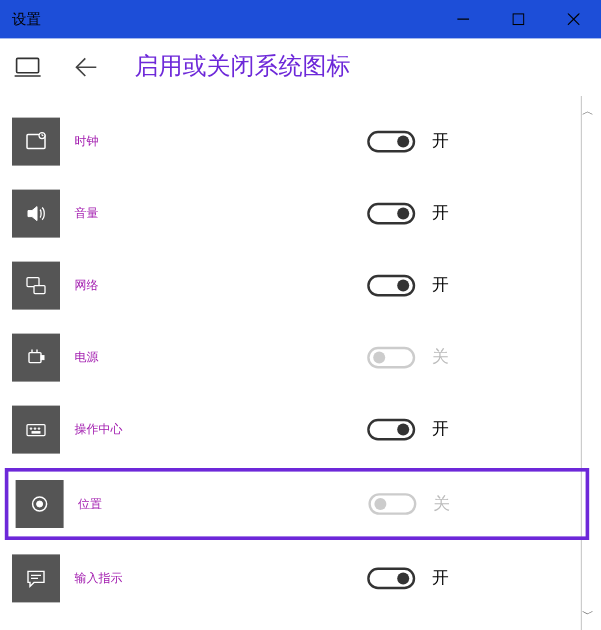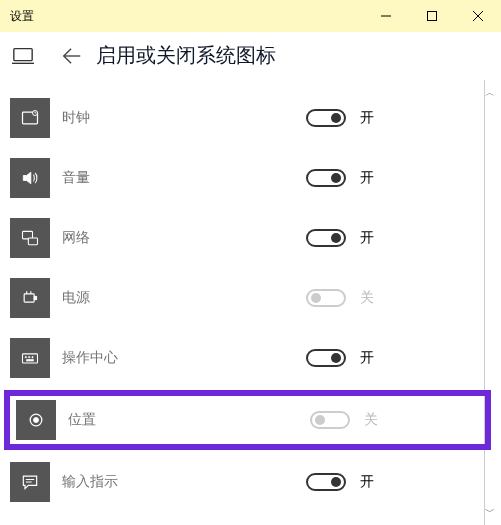--- a/index.html
+++ b/index.html
@@ -1,44 +1,44 @@
 <!DOCTYPE html>
 <html><head>
 <meta charset="utf-8">
 <style>
   * { box-sizing: border-box; margin: 0; padding: 0; }
   html, body { width: 501px; height: 525px; font-family: "Microsoft YaHei", "Segoe UI", sans-serif; background: #fff; overflow: hidden; }
   
   
-  .titlebar { height: 32px; display: flex; align-items: center; padding-left: 10px; background: #fef9c3; }
+  .titlebar { height: 32px; display: flex; align-items: center; padding-left: 10px; background: #1d4ed8; }
   .titlebar-title { font-size: 12px; color: #000; }
   .titlebar-spacer { flex: 1; }
   .win-btn { width: 46px; height: 32px; display: flex; align-items: center; justify-content: center; cursor: pointer; }
   .win-btn svg { width: 10px; height: 10px; }
   
   
   .header { height: 48px; display: flex; align-items: center; padding: 0 10px; border-bottom: 1px solid transparent; }
   .pc-icon { width: 26px; display:flex; justify-content:center; }
   .back-btn { width: 36px; height: 36px; display: flex; align-items: center; justify-content: center; margin-left: 18px; cursor: pointer; }
-  .page-title { font-size: 20px; color: #0f172a; margin-left: 6px; }
+  .page-title { font-size: 20px; color: #6d28d9; margin-left: 22px; }
   
   
   .content { position: relative; height: calc(525px - 32px - 48px); padding: 8px 0 0 0; }
   .scroll-hint { position: absolute; right: 6px; top: 6px; font-size: 10px; color: #666; user-select: none; }
   .scroll-hint2 { position: absolute; right: 6px; bottom: 6px; font-size: 10px; color: #666; user-select: none; }
   .vsep { position:absolute; right:16px; top:0; bottom:0; width:1px; background:#ccc; }
   
   
   .row { position: relative; display: flex; align-items: center; height: 60px; padding-left: 10px; }
-  .row.highlighted { border: 6px solid #6d28d9; height: 60px; margin: 2px 10px 2px 4px; padding-left: 6px;}
+  .row.highlighted { border: 3px solid #6d28d9; height: 60px; margin: 2px 10px 2px 4px; padding-left: 6px;}
   
   .tile { width: 40px; height: 40px; background: #555; display: flex; align-items: center; justify-content: center; margin-right: 12px; }
   .tile svg { width: 20px; height: 20px; fill: #fff; stroke: #fff; }
   
-  .row-label { font-size: 14px; color: #737373; flex: 0 0 auto; }
+  .row-label { font-size: 10px; color: #a21caf; flex: 0 0 auto; }
   
   .toggle-wrap { position: absolute; left: 306px; display: flex; align-items: center; }
   .toggle { width: 40px; height: 18px; border-radius: 9px; border: 2px solid #333; position: relative; cursor: pointer; }
   .toggle .knob { position: absolute; width: 10px; height: 10px; border-radius: 50%; background: #333; top: 2px; }
   .toggle.on .knob { right: 3px; }
   .toggle.off .knob { left: 3px; }
   .toggle.off { border-color: #bbb; }
   .toggle.off .knob { background: #bbb; }
   .toggle.disabled { border-color: #ccc; cursor: default; }
   .toggle.disabled .knob { background: #ccc; }

